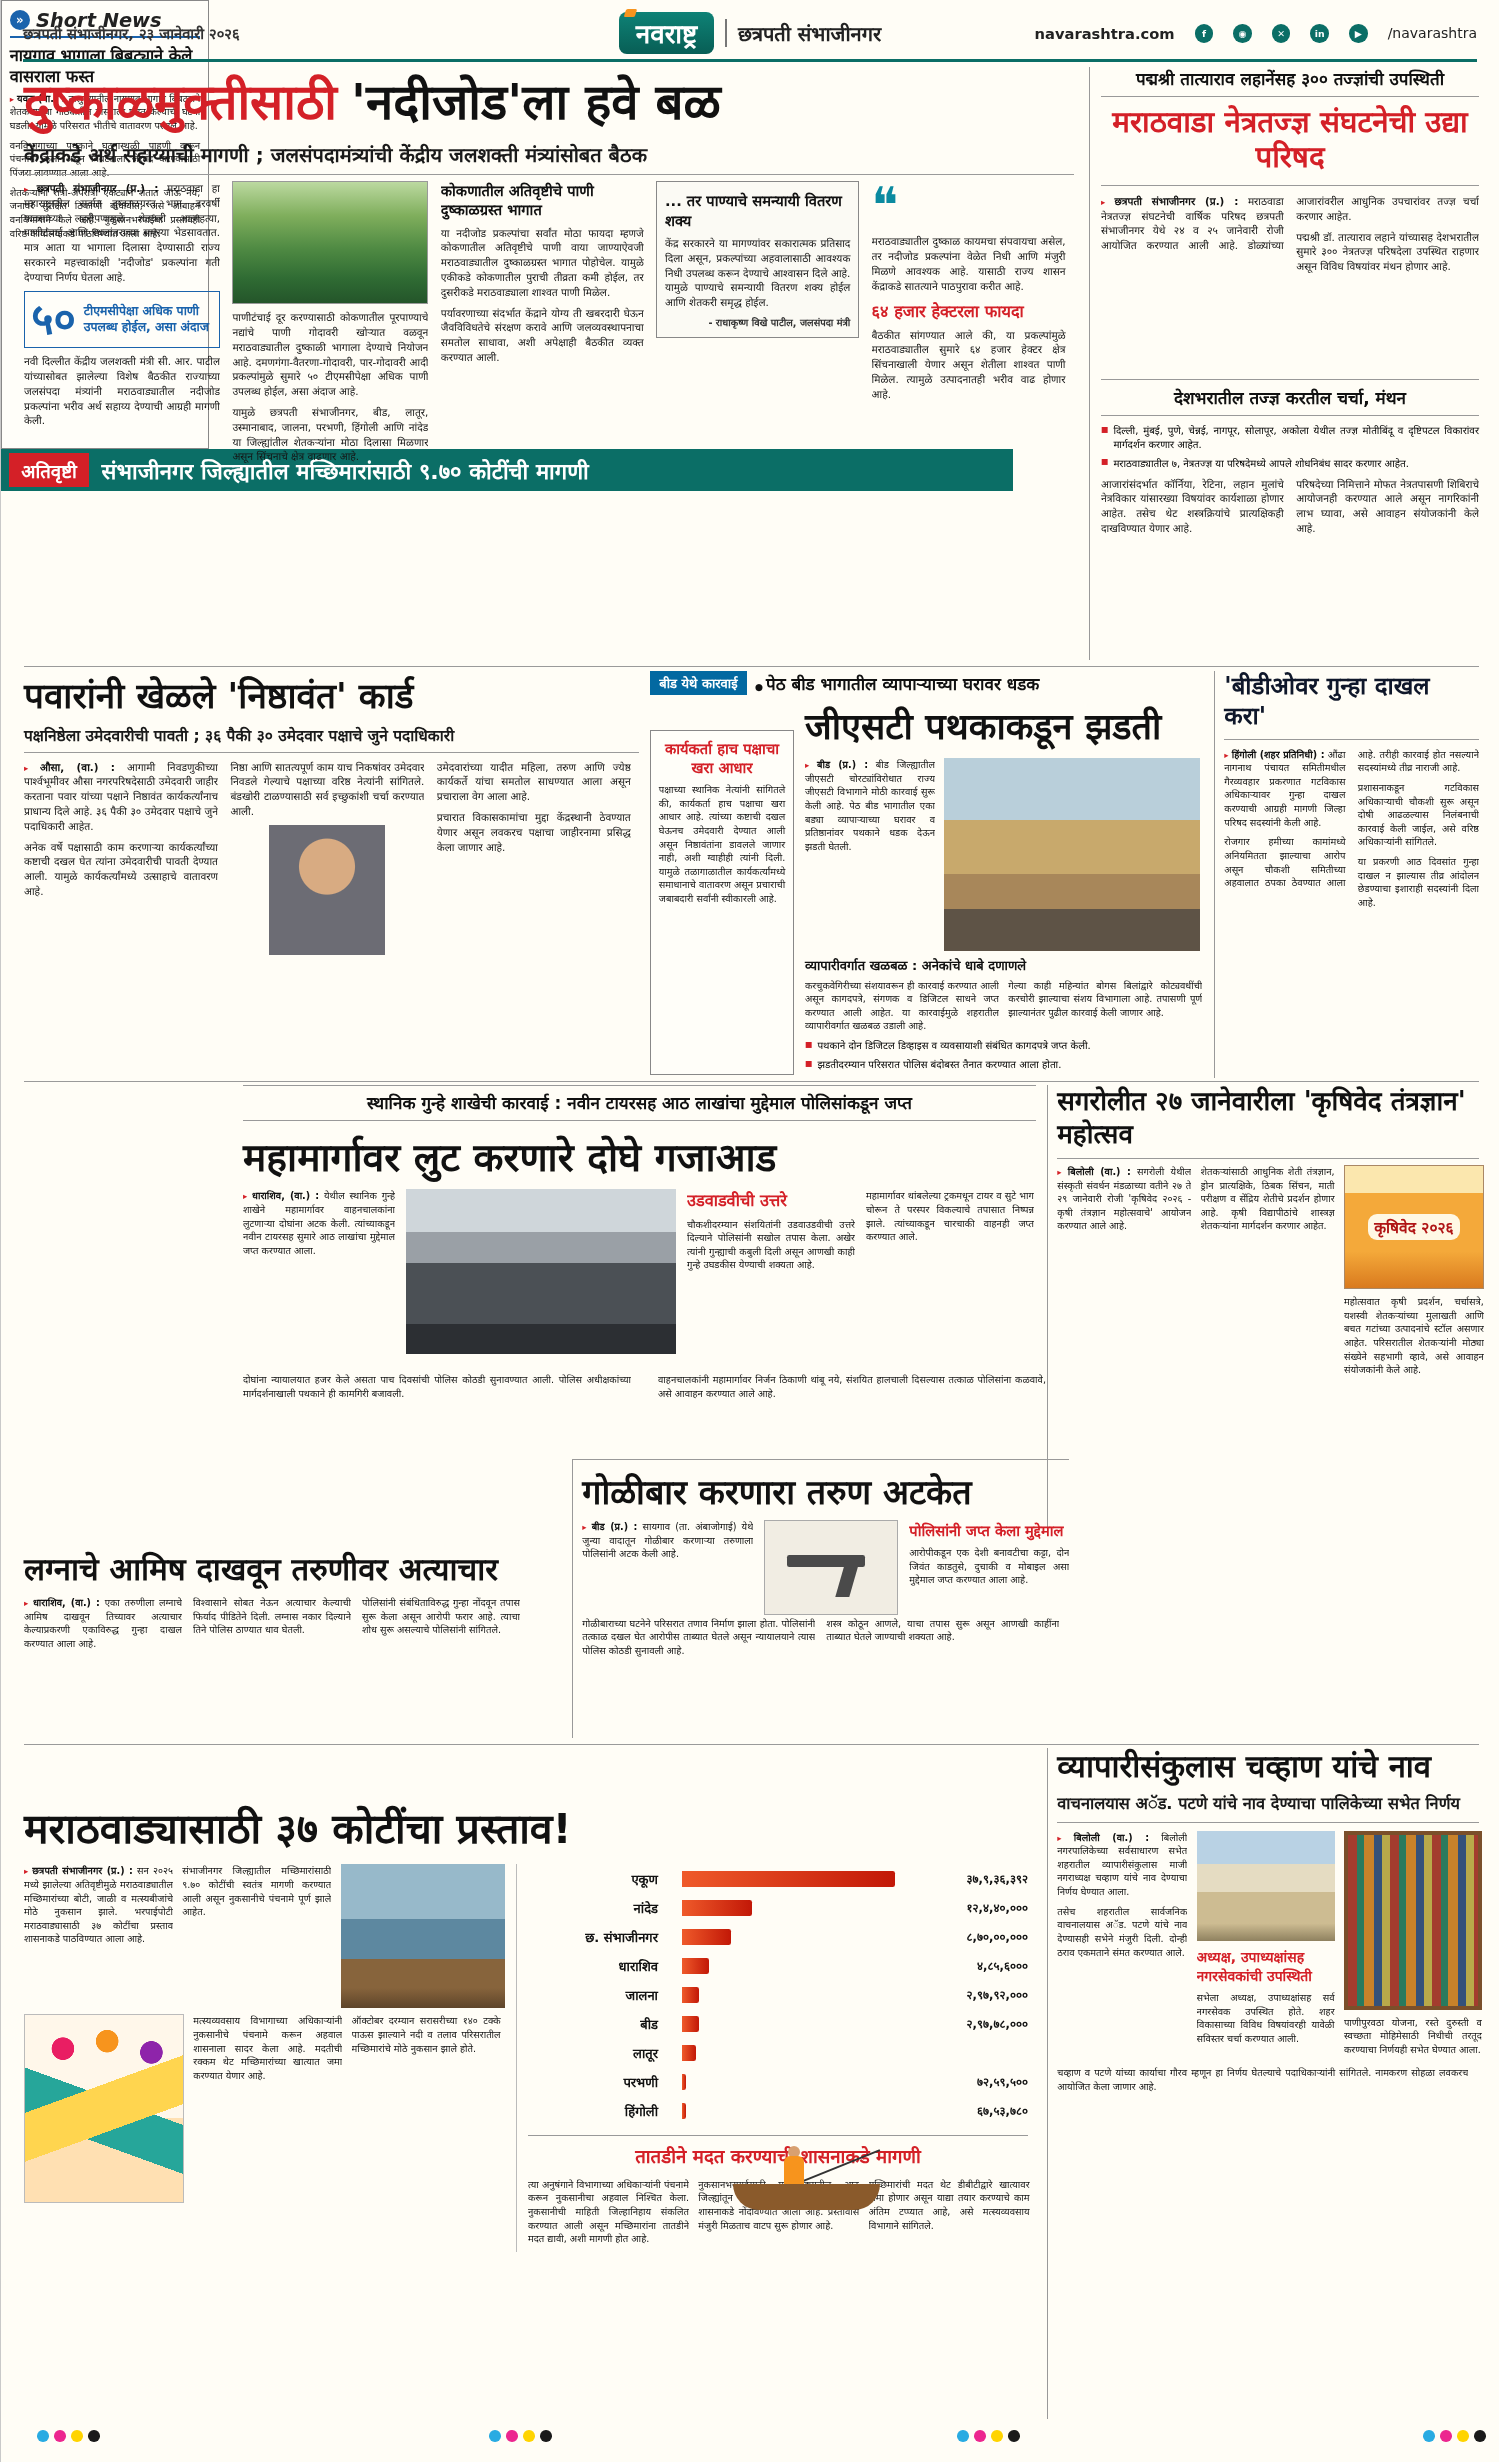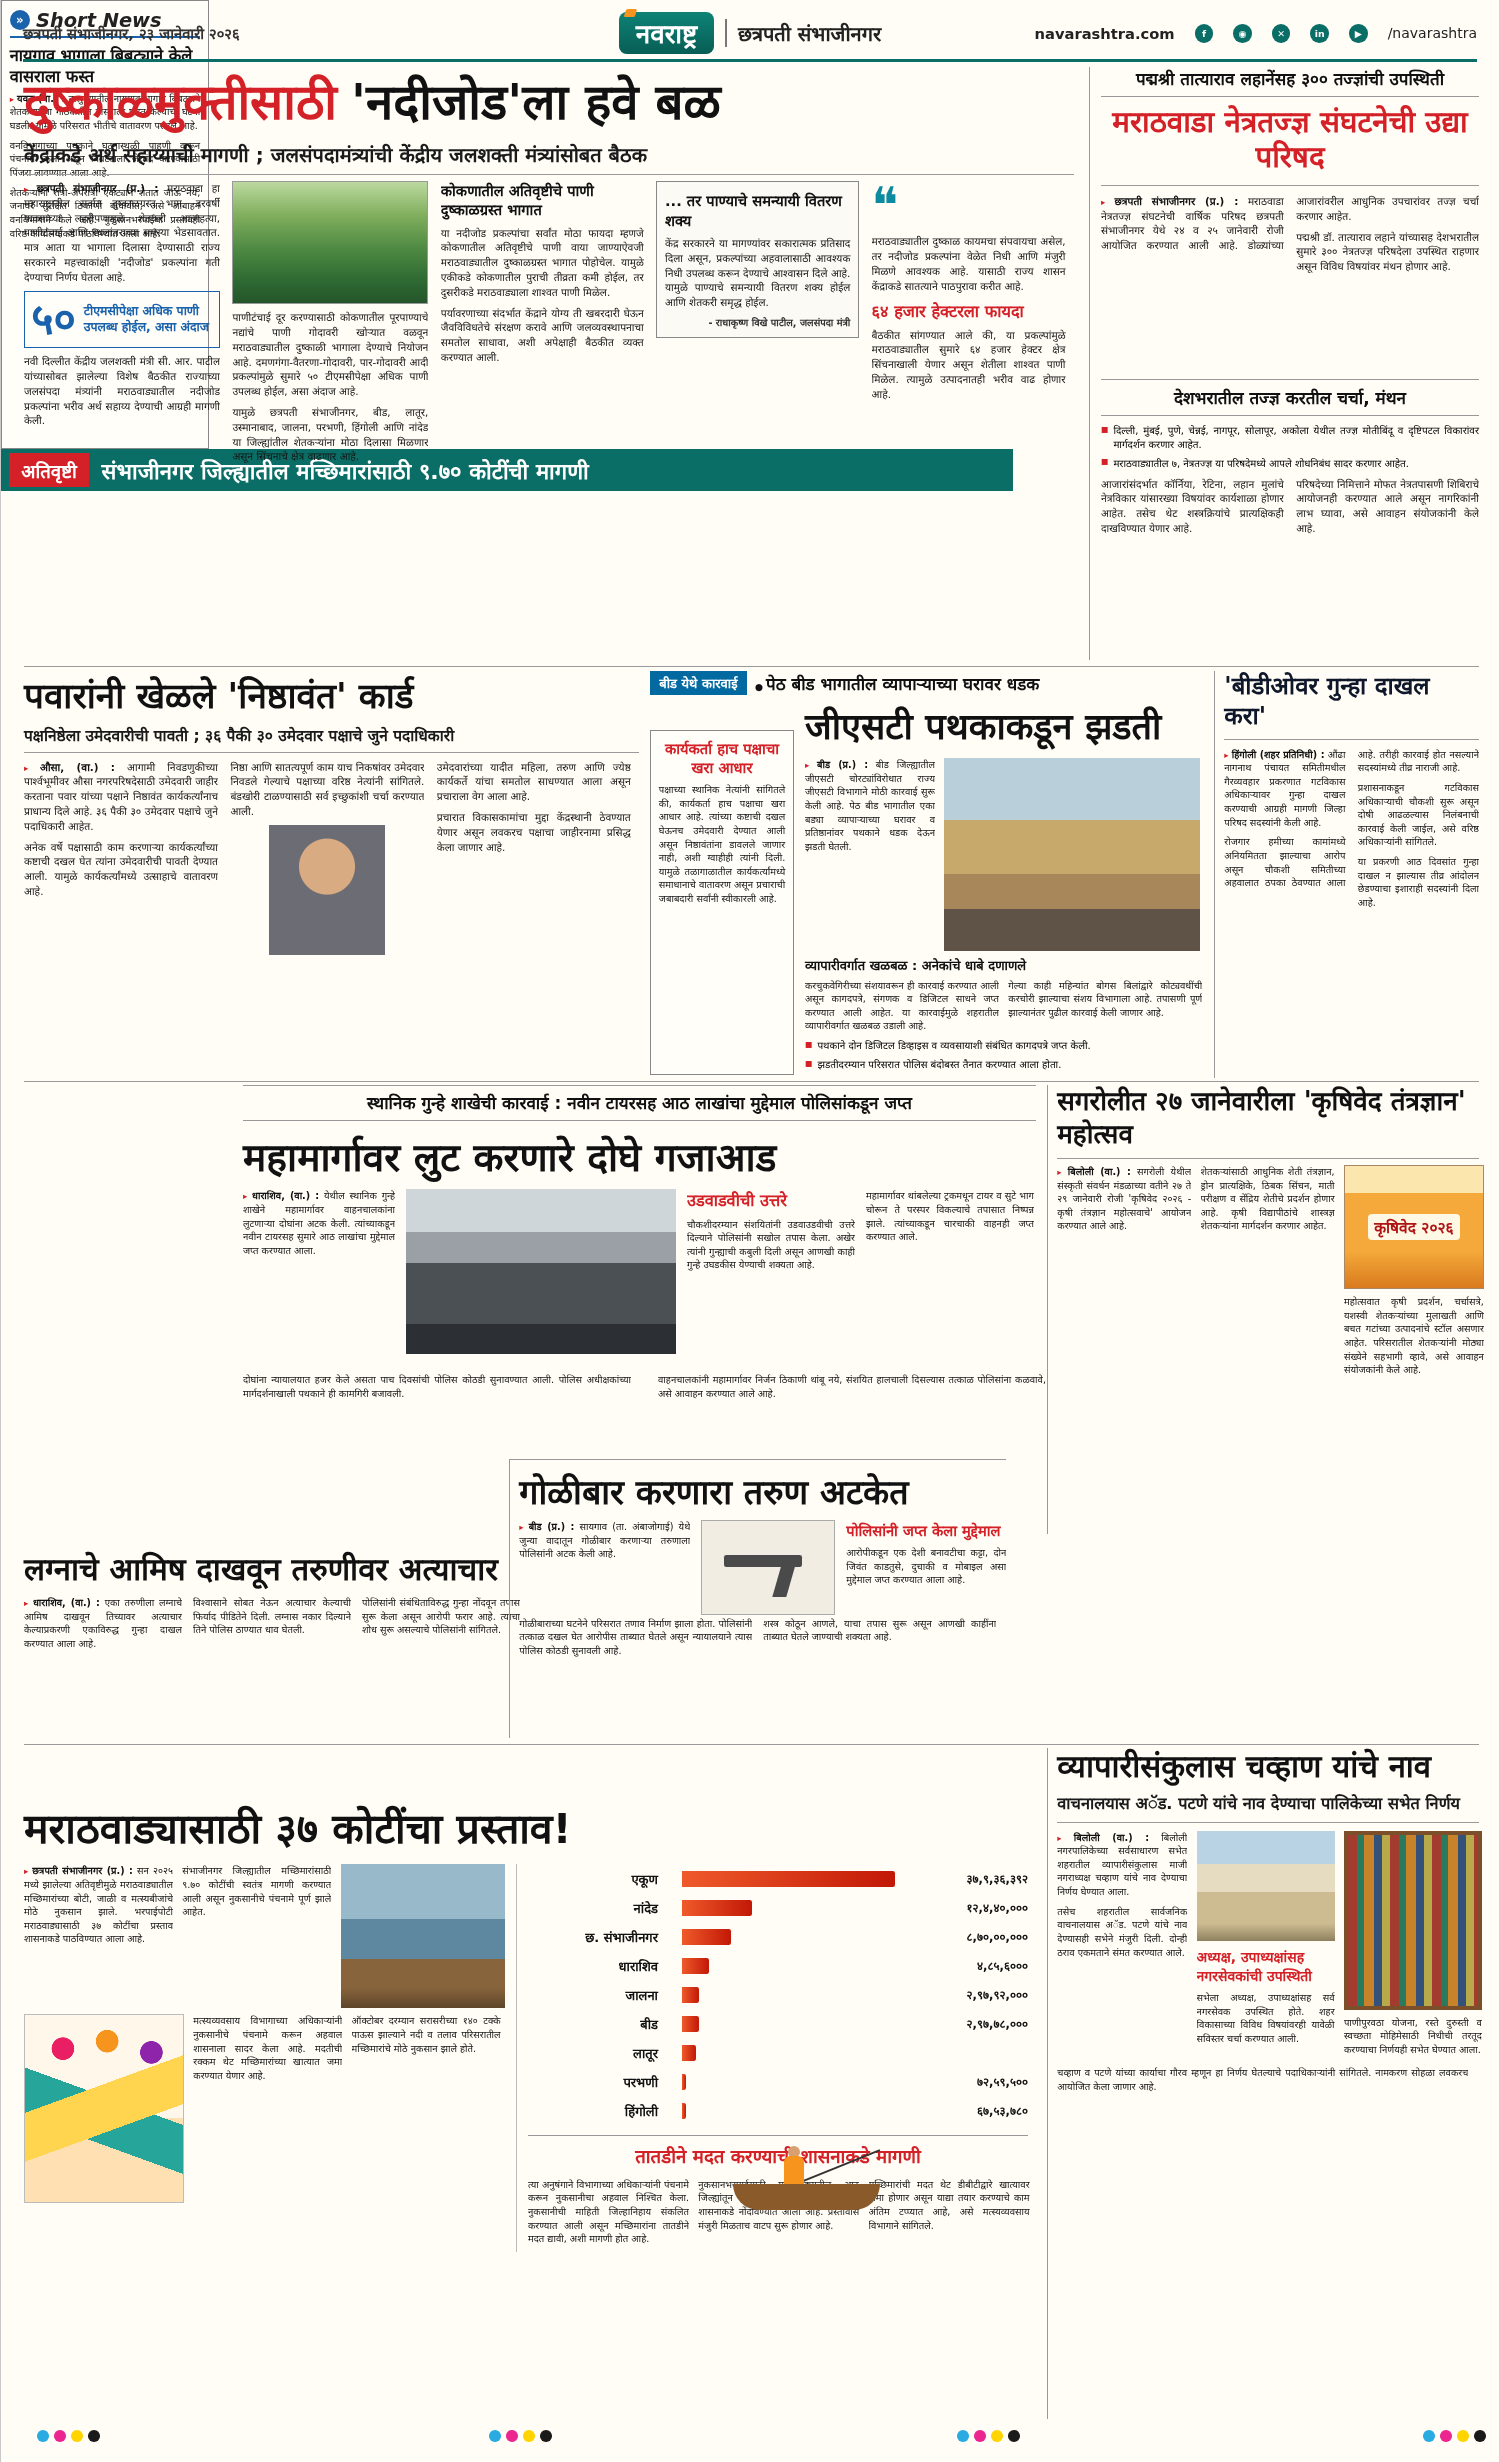--- a/index.html
+++ b/index.html
@@ -78,25 +78,25 @@
   .sn-ico:before{content:"»"}
   .sn-title{font-size:19.4px;font-weight:bold;font-style:italic;color:#222}
   .sn-h{font-size:16.3px;font-weight:bold;line-height:1.3;color:#111;margin:4.7px 0}
   #highway{left:242px;top:1085px;width:793px;height:363px}
   .hw-strip{font-size:17px;font-weight:bold;text-align:center;border-top:0.8px solid #999;border-bottom:0.8px solid #999;padding:5.4px 0;color:#111}
   .hw-h{font-size:39px;font-weight:bold;color:#111;margin:7.8px 0;white-space:nowrap}
   .photo-tires{width:270px;height:165px;background:linear-gradient(180deg,#cfd6da 0 26%,#9aa0a6 26% 45%,#4b5055 45% 82%,#2c2f33 82% 100%)}
   #krushived{left:1046px;top:1085px;width:432px;height:449px;border-left:0.8px solid #999;padding-left:9.3px}
   .kv-h{font-size:26px;font-weight:bold;color:#111;line-height:1.25;margin-bottom:6.2px;border-bottom:0.8px solid #999;padding-bottom:7.8px}
   .poster{width:100%;height:124px;background:linear-gradient(180deg,#fbe7ae 0 22%,#f4a93a 22% 70%,#d97a1e 100%);border:0.8px solid #a86;display:flex;align-items:center;justify-content:center;margin-bottom:6.2px}
-  .poster span{font-weight:bold;color:#b01515;font-size:15.5px;background:#fff8e4;padding:1.6px 6.2px;border-radius:4px}
+  .poster span{font-weight:bold;color:#b01515;font-size:15.5px;background:#fff8e4;padding:1.6px 6.2px;border-radius:9px}
   
   #lagna{left:23px;top:1551px;width:505px;height:188px}
   .lg-h{font-size:31px;font-weight:bold;color:#111;line-height:1.2;margin-bottom:7.8px}
-  #golibar{left:508px;top:1459px;width:497px;height:279px;border-top:0.8px solid #999;border-left:0.8px solid #999;padding:7.8px 0 0 9.3px}
+  #golibar{left:571px;top:1459px;width:497px;height:279px;border-top:0.8px solid #999;border-left:0.8px solid #999;padding:7.8px 0 0 9.3px}
   .gb-h{font-size:34px;font-weight:bold;color:#111;margin-bottom:6.2px;white-space:nowrap}
   .illu-gun{width:134px;height:95px;background:#f1ede3;border:0.8px solid #aaa;position:relative}
   .illu-gun .barrel{position:absolute;left:22px;top:34px;width:78px;height:12.4px;background:#4a4a4a;border-radius:2.3px}
   .illu-gun .grip{position:absolute;left:75px;top:43px;width:14px;height:33px;background:#4a4a4a;transform:skewX(-16deg)}
   
   #floodband{left:23px;top:1748px;width:1012px;height:42px;background:#0b6e66;display:flex;align-items:center;gap:12.4px;padding:0 7.8px}
   .fb-label{background:#d42027;color:#fff;font-weight:bold;font-size:18.6px;padding:4.7px 12.4px}
   .fb-text{color:#fff;font-weight:bold;font-size:22px}
   #proposal{left:23px;top:1799px;width:1012px;height:619px}
   .pr-h{font-size:41px;font-weight:bold;color:#111;margin-bottom:9.3px;white-space:nowrap}

